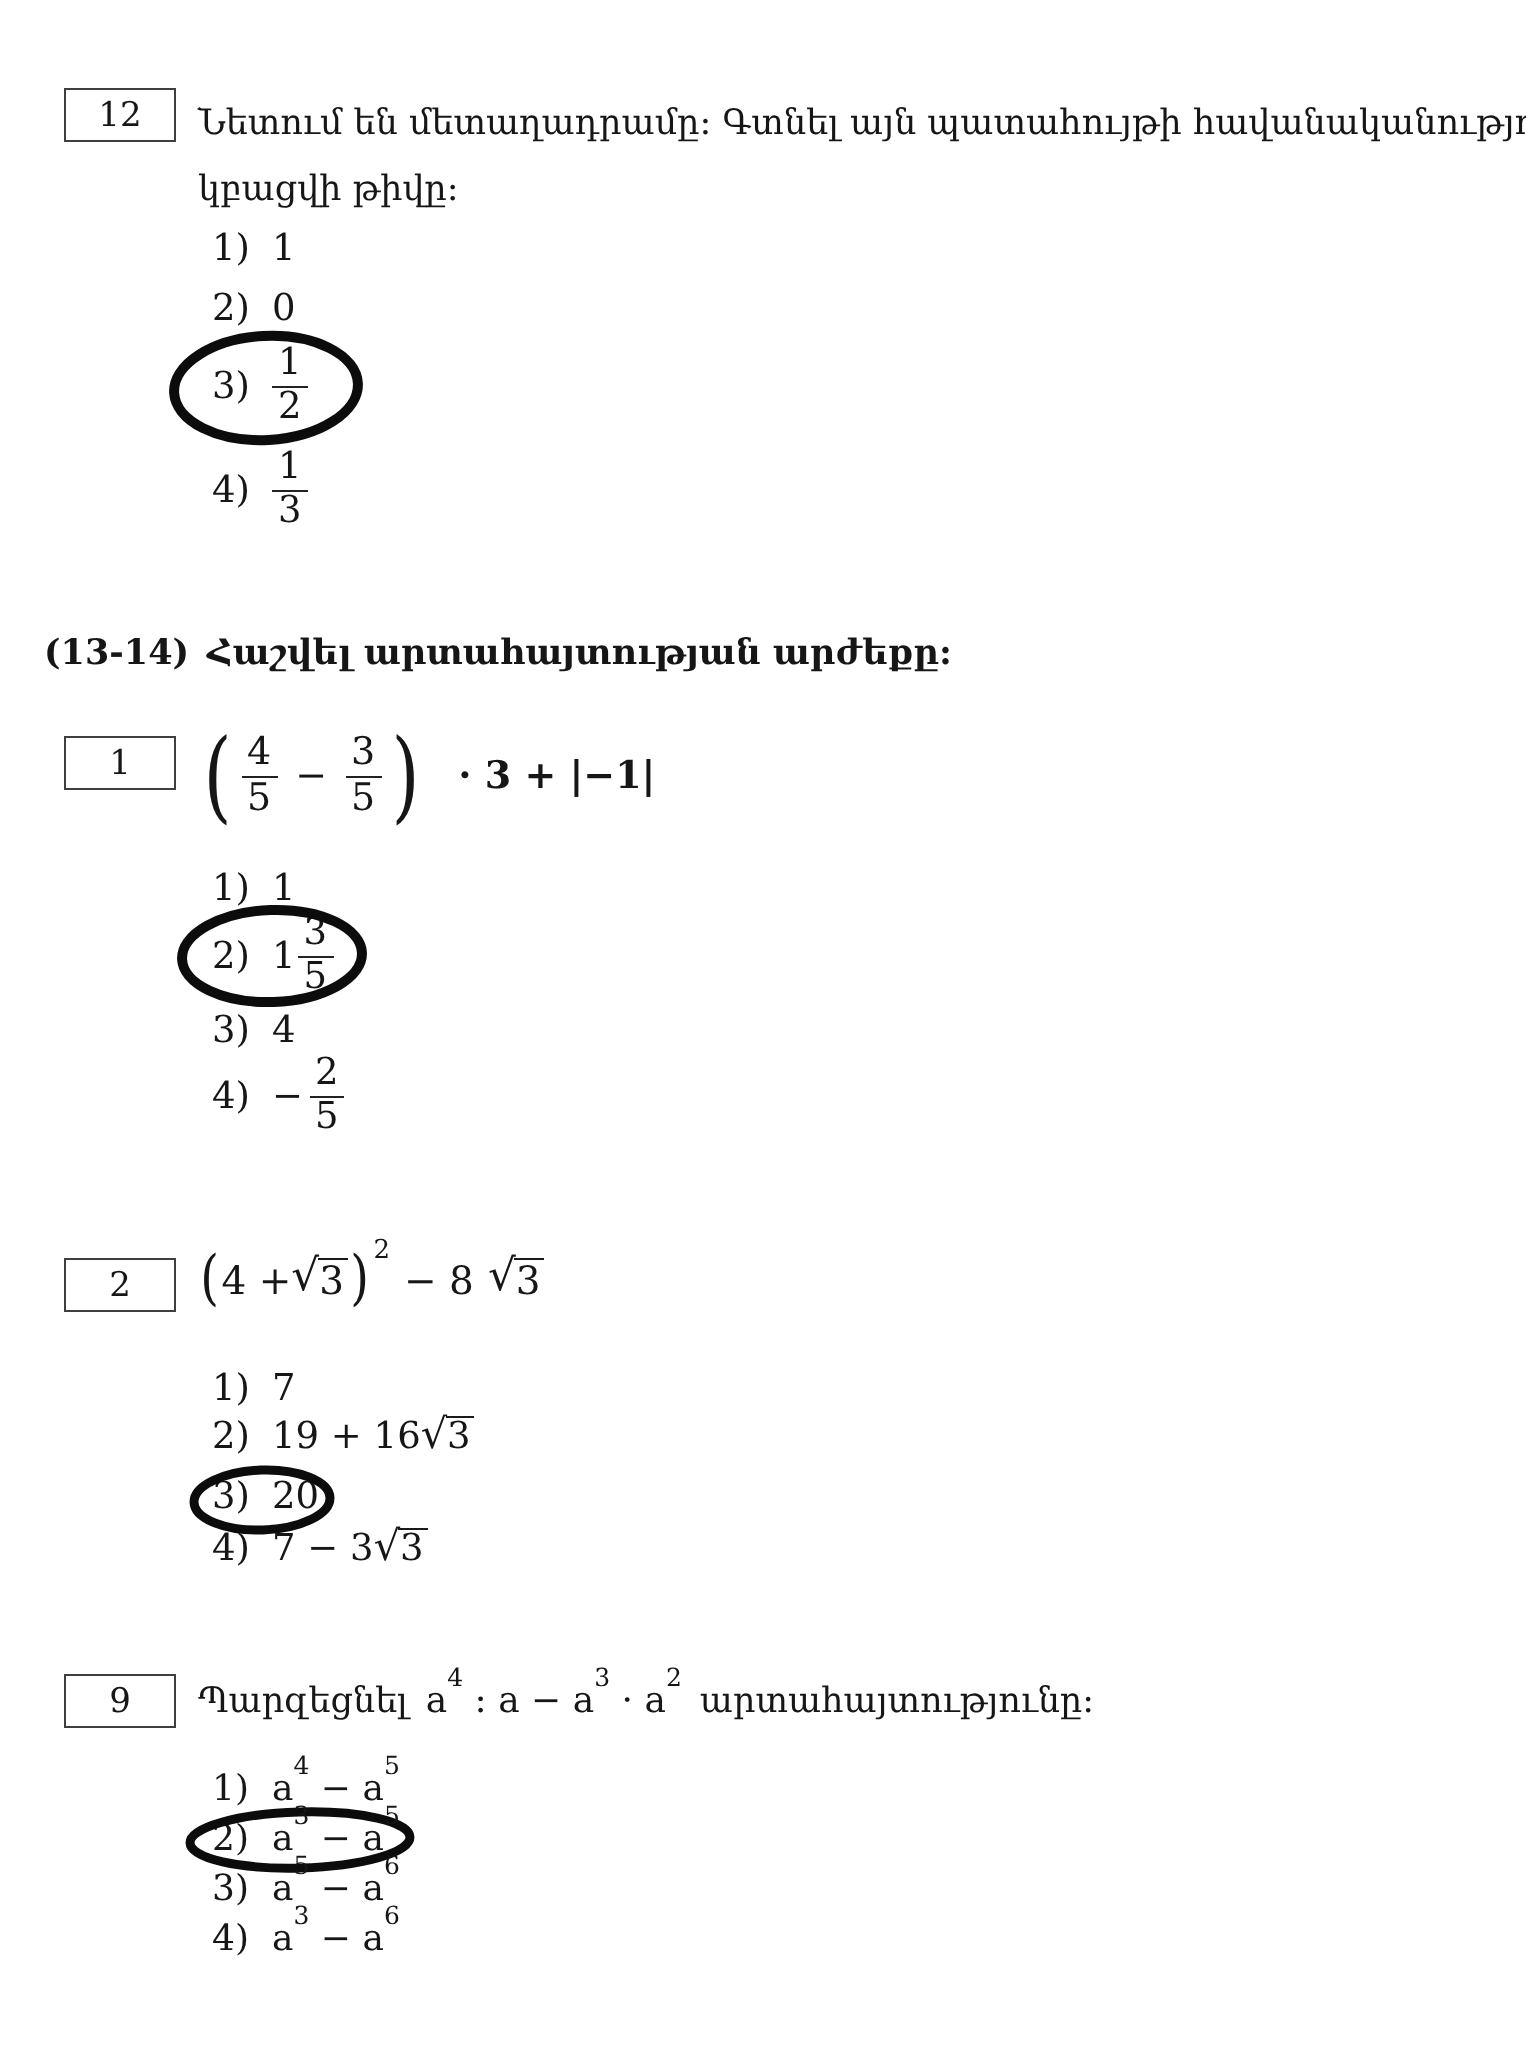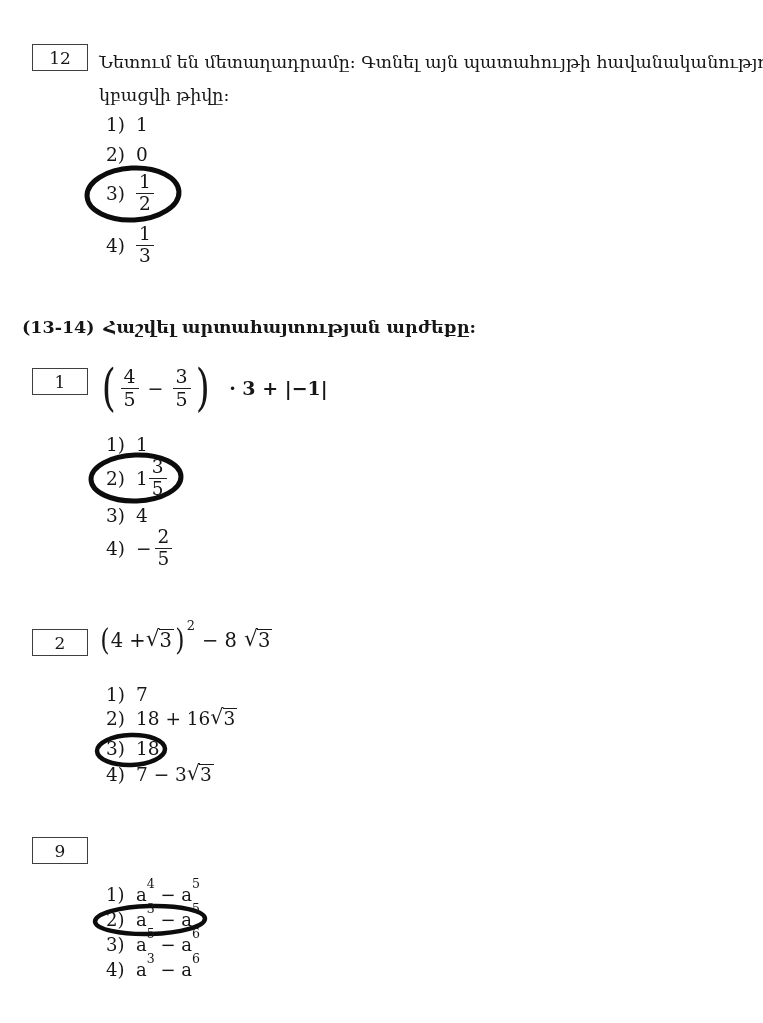--- a/index.html
+++ b/index.html
@@ -168,44 +168,47 @@
       <span class="rcand">3</span>
     </span>
   </div>
 
   <div class="opt" style="top:684px">
     <span class="olabel">1)</span>
     <span>7</span>
   </div>
   <div class="opt" style="top:708px">
     <span class="olabel">2)</span>
-    <span class="mval">18 + 16</span>
+    <span class="mval">19 + 16</span>
     <span class="sqrt">
       <span class="rsign">√</span>
       <span class="rcand">3</span>
     </span>
   </div>
   <div class="opt" style="top:738px">
     <svg class="mark" style="left:-13px; top:-7px; width:76px; height:38px" viewBox="0 0 76 38" preserveAspectRatio="none">
       <ellipse cx="38" cy="19" rx="34" ry="15" stroke-width="4.5" transform="rotate(-2 38 19)"></ellipse>
     </svg>
     <span class="olabel">3)</span>
-    <span>18</span>
+    <span>20</span>
   </div>
   <div class="opt" style="top:764px">
     <span class="olabel">4)</span>
     <span class="mval">7 − 3</span>
     <span class="sqrt">
       <span class="rsign">√</span>
       <span class="rcand">3</span>
     </span>
   </div>
 
   <div class="qbox" style="top:837px">
     <span>9</span>
+  </div>
+  <div class="stmt" style="top:840px">
+    <span>Պարզեցնել</span><span class="mval"><span>a</span><sup class="exp">4</sup><span> : a − a</span><sup class="exp">3</sup><span> · a</span><sup class="exp">2</sup></span><span>արտահայտությունը:</span>
   </div>
 
   <div class="opt" style="top:884px; font-size:18px">
     <span class="olabel">1)</span>
     <span class="mval"><span>a</span><sup class="exp">4</sup><span> − a</span><sup class="exp">5</sup></span>
   </div>
   <div class="opt" style="top:909px; font-size:18px">
     <svg class="mark" style="left:-15px; top:-7px; width:118px; height:36px" viewBox="0 0 118 36" preserveAspectRatio="none">
       <ellipse cx="59" cy="18" rx="55" ry="14" stroke-width="4.5" transform="rotate(-1.5 59 18)"></ellipse>
     </svg>

